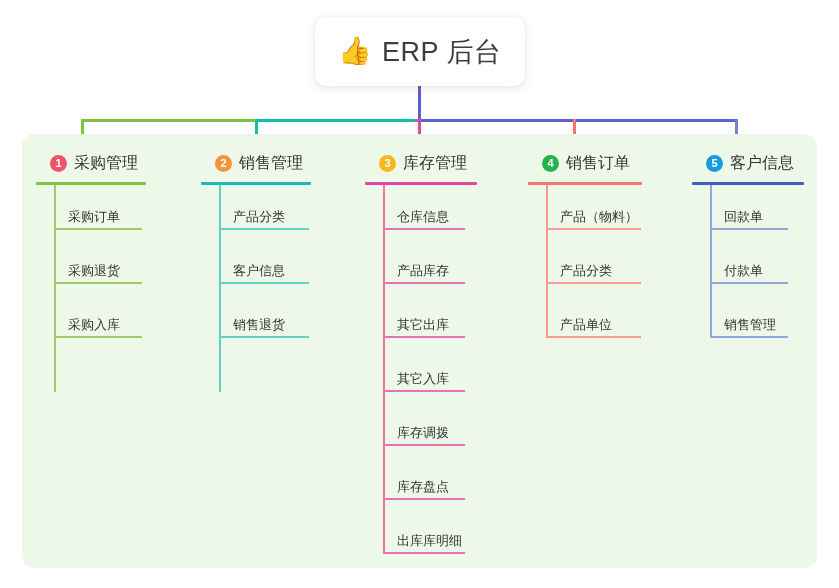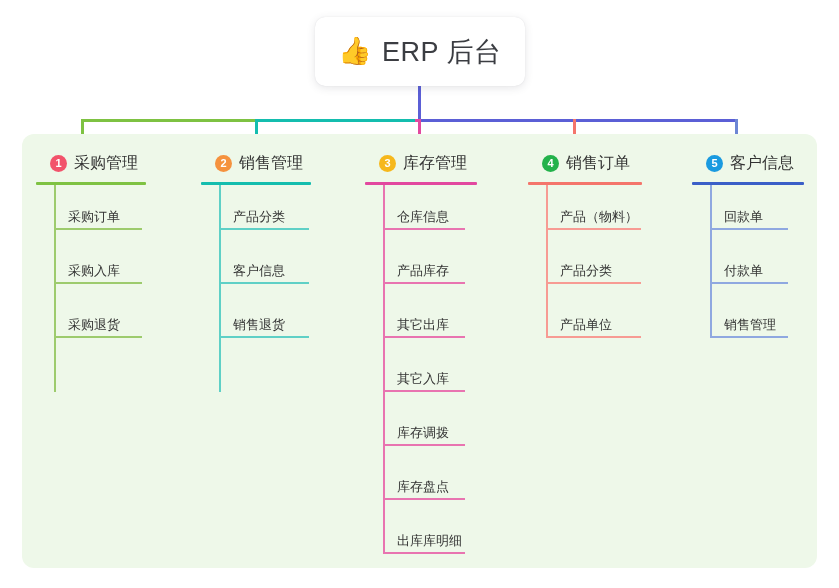--- a/index.html
+++ b/index.html
@@ -97,25 +97,25 @@
           <span class="head-label">采购管理</span>
         </div>
         <div class="head-rule" style="background: rgb(126, 194, 66); width: 110px; margin-left: 0px;"></div>
         <div class="leaves" style="height: 216px; text-align: right;">
           <div class="spine" style="background: rgb(157, 203, 109); height: 207px;"></div>
           <div class="leaf">
             <span class="leaf-text">采购订单</span>
             <div class="leaf-rule" style="background: rgb(157, 203, 109); width: 88px;"></div>
           </div>
           <div class="leaf">
+            <span class="leaf-text">采购退货</span>
+            <div class="leaf-rule" style="background: rgb(157, 203, 109); width: 88px;"></div>
+          </div>
+          <div class="leaf">
             <span class="leaf-text">采购入库</span>
-            <div class="leaf-rule" style="background: rgb(157, 203, 109); width: 88px;"></div>
-          </div>
-          <div class="leaf">
-            <span class="leaf-text">采购退货</span>
             <div class="leaf-rule" style="background: rgb(157, 203, 109); width: 88px;"></div>
           </div>
         </div>
       </div>
       <div class="col" style="left: 201px; top: 148px; width: 118px;">
         <div class="col-head" style="padding-left: 14px;">
           <span class="badge" style="background: rgb(245, 146, 62);">2</span>
           <span class="head-label">销售管理</span>
         </div>
         <div class="head-rule" style="background: rgb(20, 189, 174); width: 110px; margin-left: 0px;"></div>

